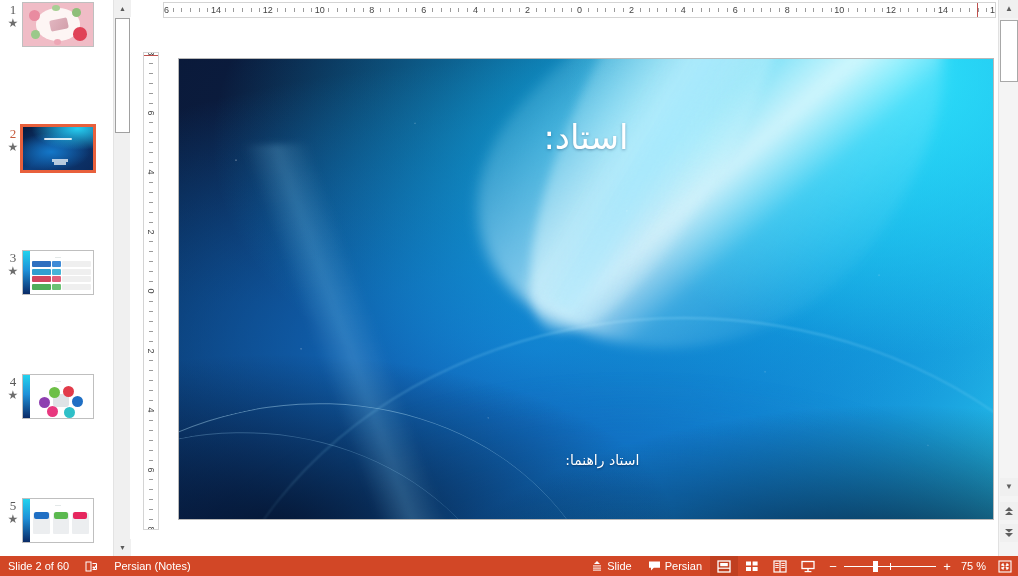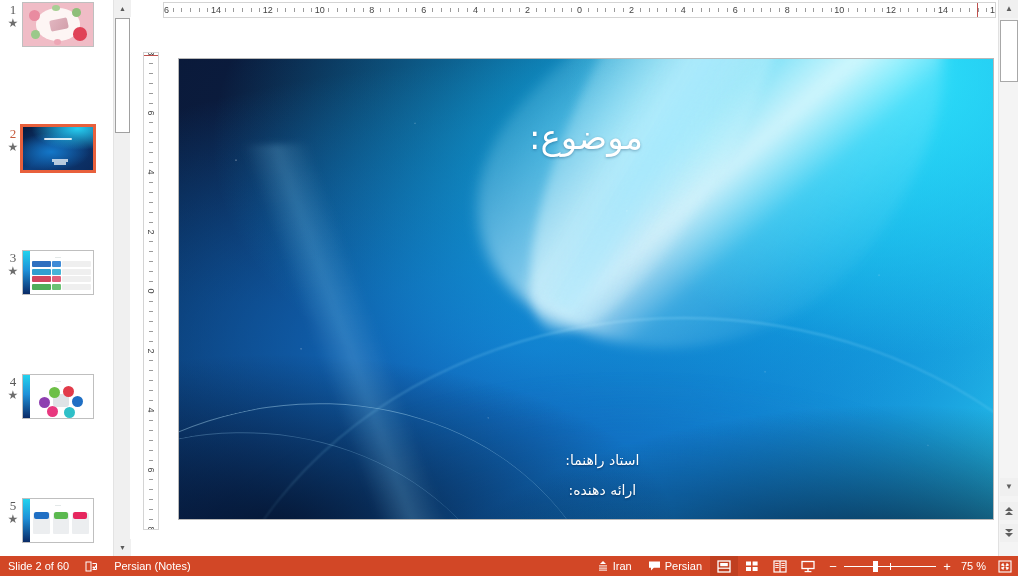--- a/index.html
+++ b/index.html
@@ -671,25 +671,24 @@
       <div class="layer bg-dome2"></div>
       <div class="ribbon-edge"></div>
       <div class="streak"></div>
       <div class="swoosh1"></div>
       <div class="swoosh2"></div>
       <div class="swoosh3"></div>
       <div class="hairline"></div>
       <div class="hairline2"></div>
       <div class="specks"></div>
 
-      <div id="slide-title">موضوع:</div>
+      <div id="slide-title">استاد:</div>
 
       <div id="slide-subtitle">
         <div>استاد راهنما:</div>
-        <div>ارائه دهنده:</div>
       </div>
     </div>
   </div>
 
   <div id="v-scroll">
     <div class="vs-btn" id="vs-up">▲</div>
     <div id="vs-thumb"></div>
     <div class="vs-btn" id="vs-down">▼</div>
     <div class="vs-btn" id="vs-prev">
       <svg width="12" height="12" viewBox="0 0 12 12" aria-hidden="true">
@@ -728,21 +727,21 @@
     <div class="sb-right">
       <div class="sb-item">
         <span>
           <svg width="12" height="12" viewBox="0 0 12 12" aria-hidden="true">
             <path d="M6 1 L9 4 H3 Z" fill="#fff"></path>
             <rect x="2" y="5.4" width="8" height="1" fill="#fff"></rect>
             <rect x="2" y="7.6" width="8" height="1" fill="#fff"></rect>
             <rect x="2" y="9.6" width="8" height="1" fill="#fff"></rect>
           </svg>
         </span>
-        <span>Iran</span>
+        <span>Slide</span>
       </div>
 
       <div class="sb-item">
         <span>
           <svg width="13" height="12" viewBox="0 0 13 12" aria-hidden="true">
             <path d="M1 1.5 h11 v6.2 h-6.2 L3 10.6 V7.7 H1 Z" fill="#fff"></path>
           </svg>
         </span>
         <span>Persian</span>
       </div>

